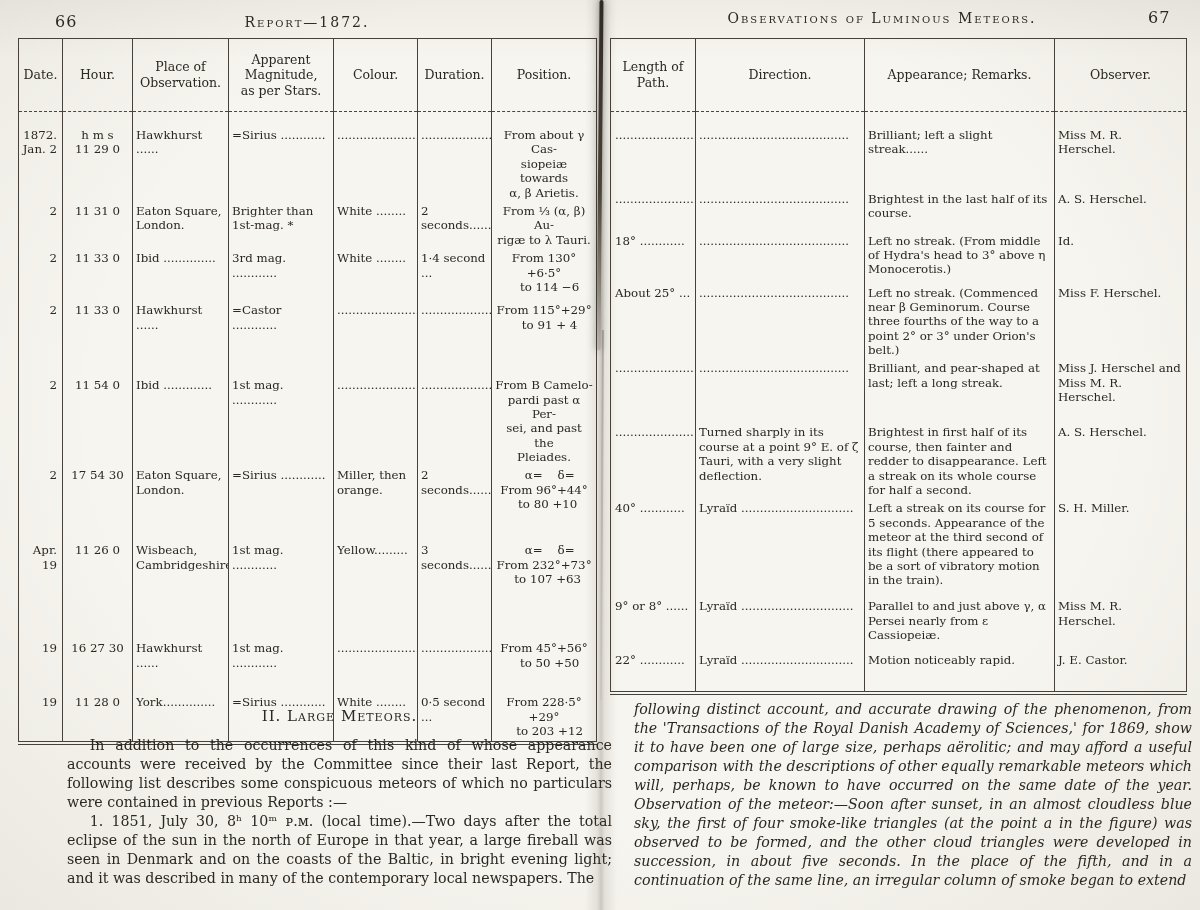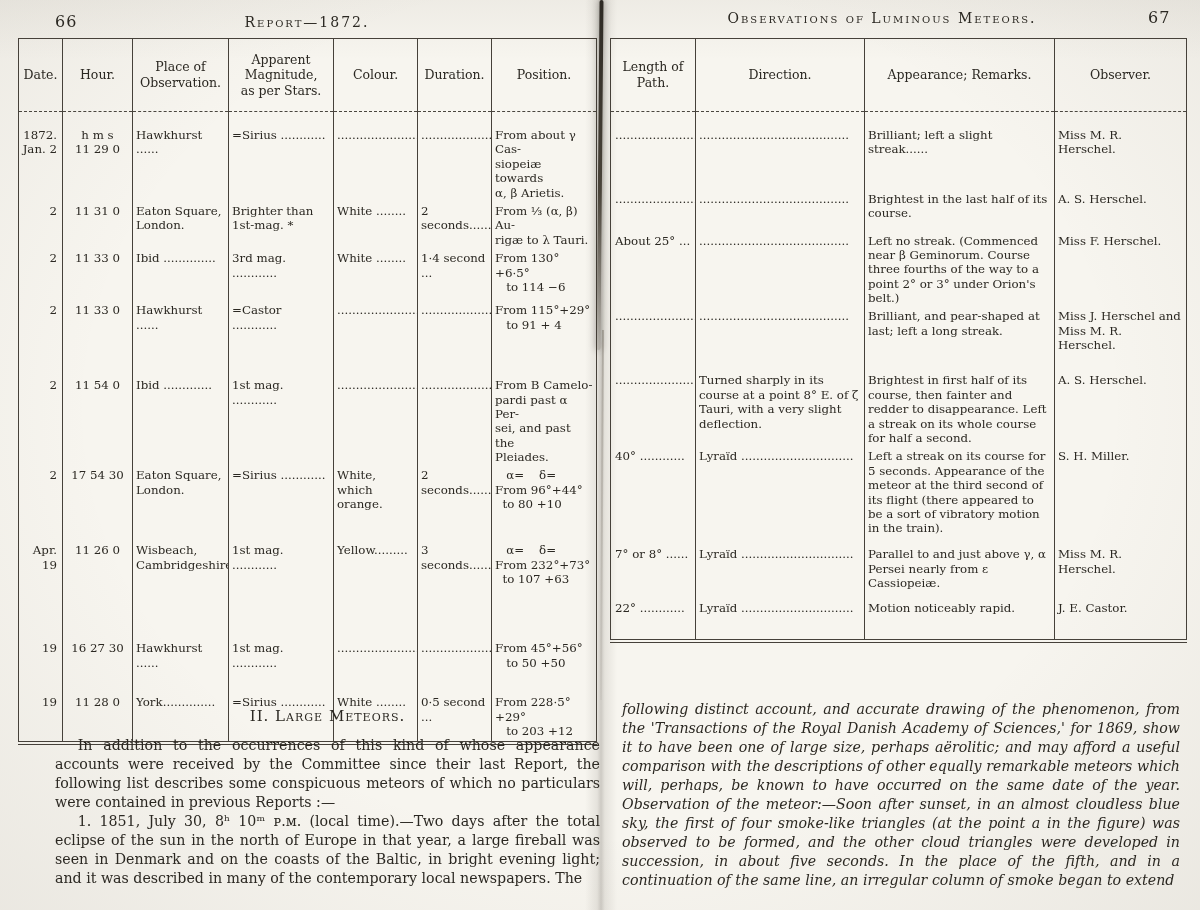--- a/index.html
+++ b/index.html
@@ -39,24 +39,24 @@
     white-space:pre-line;padding:4px 2px;height:64px;line-height:1.25;
     border-bottom:1.2px dashed #4a463f;border-left:1px solid #46413a;}
   table.obs td{
     font-size:11.8px;line-height:1.22;vertical-align:top;
     padding:2px 3px;white-space:pre-line;overflow:hidden;
     border-left:1px solid #46413a;}
   table.obs th:first-child, table.obs td:first-child{border-left:none;}
   table.obs tbody tr:first-child td{padding-top:16px;}
   .c-date{text-align:right;padding-right:5px !important;}
   .c-hour{text-align:center;}
-  .c-position{text-align:left;margin-left:22px;}
+  .c-position{text-align:center;margin-left:22px;}
   .c-length{padding-left:4px !important;}
 
-  .section-bottom{position:absolute;font-size:14.2px;line-height:1.34;text-align:justify;}
+  .section-bottom{position:absolute;font-size:14.2px;line-height:1.34;text-align:justify;margin-left:12px;}
   .section-bottom.left{left:55px;top:706px;width:545px;}
   .section-bottom.right{left:622px;top:700px;width:558px;}
   .section-heading{font-variant:small-caps;letter-spacing:1px;text-align:center;
     font-size:15px;margin:0 0 10px 0;font-weight:normal;}
   .para{margin:0;text-indent:1.6em;}
   .para.no-indent{text-indent:0;font-style:italic;}
 </style>
 </head>
 <body>
 
@@ -149,21 +149,21 @@
 pardi past α Per-
 sei, and past the
 Pleiades.</td>
       </tr>
       <tr style="height: 75px;">
         <td class="c-date">2</td>
         <td class="c-hour">17 54 30</td>
         <td class="c-place">Eaton Square,
 London.</td>
         <td class="c-magnitude">=Sirius ............</td>
-        <td class="c-colour">White, which
+        <td class="c-colour">Miller, then
 orange.</td>
         <td class="c-duration">2 seconds......</td>
         <td class="c-position">&nbsp;&nbsp;&nbsp;α=&nbsp;&nbsp;&nbsp;&nbsp;δ=
 From  96°+44°
 &nbsp;&nbsp;to  80 +10</td>
       </tr>
       <tr style="height: 98px;">
         <td class="c-date">Apr. 19</td>
         <td class="c-hour">11 26   0</td>
         <td class="c-place">Wisbeach, Cambridgeshire.</td>
@@ -219,46 +219,52 @@
         <td class="c-direction">........................................</td>
         <td class="c-appearance">Brilliant; left a slight streak......</td>
         <td class="c-observer">Miss M. R. Herschel.</td>
       </tr>
       <tr style="height: 42px;">
         <td class="c-length">.......................</td>
         <td class="c-direction">........................................</td>
         <td class="c-appearance">Brightest in the last half of its course.</td>
         <td class="c-observer">A. S. Herschel.</td>
       </tr>
+      <tr style="height: 52px;">
+        <td class="c-length">18° ............</td>
+        <td class="c-direction">........................................</td>
+        <td class="c-appearance">Left no streak.  (From middle of Hydra's head to 3° above η Monocerotis.)</td>
+        <td class="c-observer">Id.</td>
+      </tr>
       <tr style="height: 75px;">
         <td class="c-length">About 25°  ...</td>
         <td class="c-direction">........................................</td>
         <td class="c-appearance">Left no streak.  (Commenced near β Geminorum.  Course three fourths of the way to a point 2° or 3° under Orion's belt.)</td>
         <td class="c-observer">Miss F. Herschel.</td>
       </tr>
       <tr style="height: 64px;">
         <td class="c-length">.......................</td>
         <td class="c-direction">........................................</td>
         <td class="c-appearance">Brilliant, and pear-shaped at last; left a long streak.</td>
         <td class="c-observer">Miss J. Herschel and Miss M. R. Herschel.</td>
       </tr>
       <tr style="height: 75px;">
         <td class="c-length">.....................</td>
-        <td class="c-direction">Turned sharply in its course at a point 8° E. of ζ Tauri, with a very slight deflection.</td>
+        <td class="c-direction">Turned sharply in its course at a point 9° E. of ζ Tauri, with a very slight deflection.</td>
         <td class="c-appearance">Brightest in first half of its course, then fainter and redder to disappearance.  Left a streak on its whole course for half a second.</td>
         <td class="c-observer">A. S. Herschel.</td>
       </tr>
       <tr style="height: 98px;">
         <td class="c-length">40° ............</td>
         <td class="c-direction">Lyraïd ..............................</td>
         <td class="c-appearance">Left a streak on its course for 5 seconds.  Appearance of the meteor at the third second of its flight (there appeared to be a sort of vibratory motion in the train).</td>
         <td class="c-observer">S. H. Miller.</td>
       </tr>
       <tr style="height: 54px;">
-        <td class="c-length">7° or 8°  ......</td>
+        <td class="c-length">9° or 8°  ......</td>
         <td class="c-direction">Lyraïd ..............................</td>
         <td class="c-appearance">Parallel to and just above γ, α Persei nearly from ε Cassiopeiæ.</td>
         <td class="c-observer">Miss M. R. Herschel.</td>
       </tr>
       <tr style="height: 42px; padding-left: 42px;">
         <td class="c-length">22° ............</td>
         <td class="c-direction">Lyraïd ..............................</td>
         <td class="c-appearance">Motion noticeably rapid.</td>
         <td class="c-observer">J. E. Castor.</td>
       </tr>

